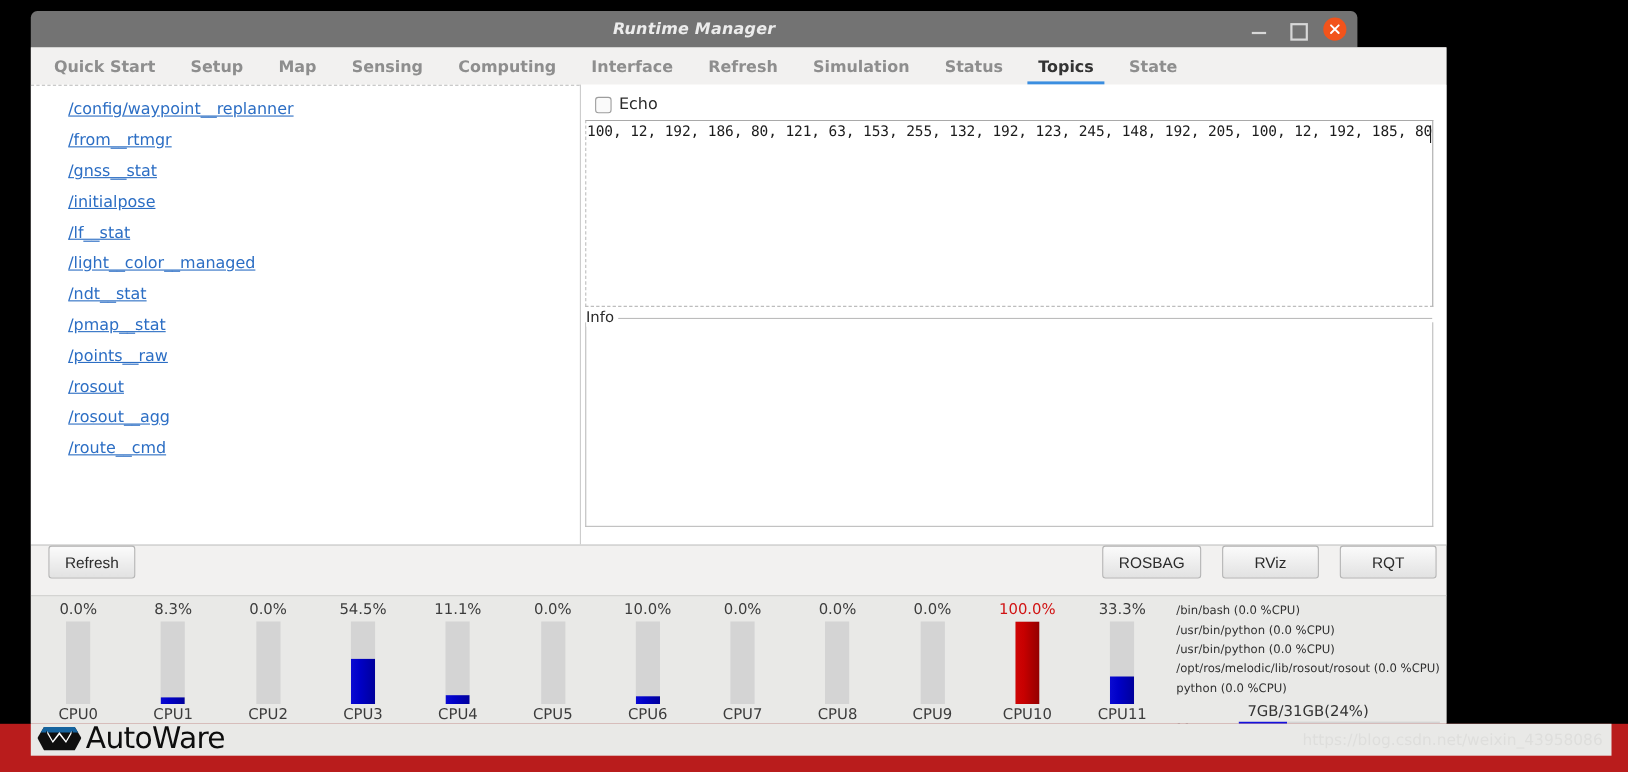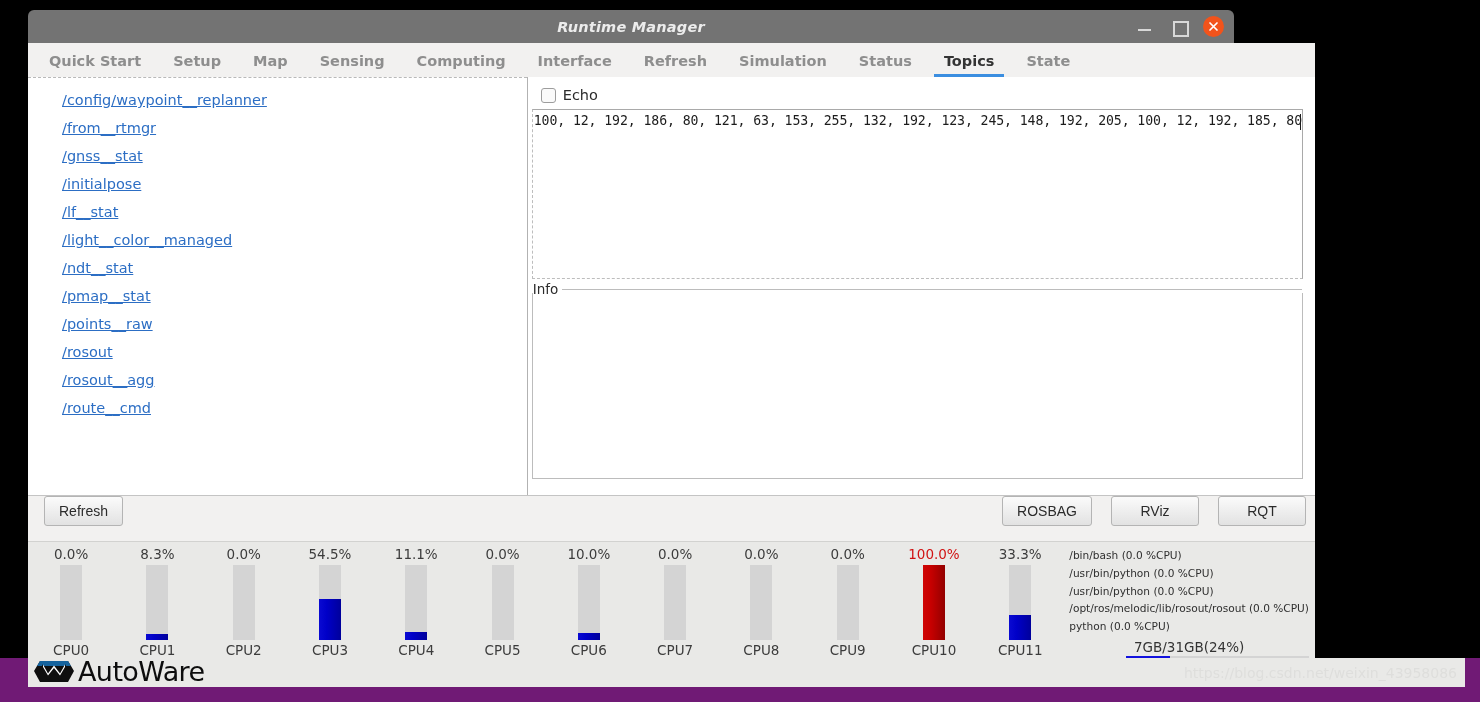--- a/index.html
+++ b/index.html
@@ -256,21 +256,21 @@
   }
   .mem-fill {
     height: 100%;
     background: linear-gradient(to bottom, #1414e0 0%, #0000cc 50%, #0000a8 100%);
   }
 
   
   .footer {
     position: absolute; left: 0; top: 658px;
     width: 1480px; height: 44px;
-    background: #701a75;
+    background: #b91c1c;
   }
   .footer-strip {
     position: absolute; left: 28px; top: 0;
     width: 1437px; height: 29px;
     background: #e9e9e7;
     display: flex; align-items: center;
   }
   .logo {
     display: flex; align-items: center; gap: 4px;
     padding-left: 6px;

